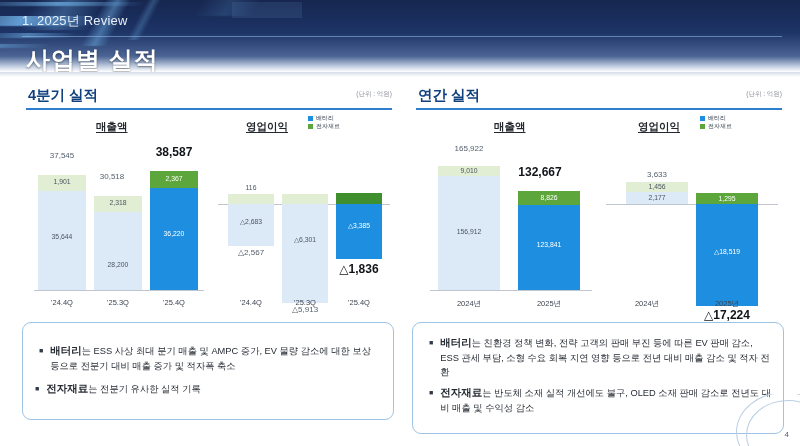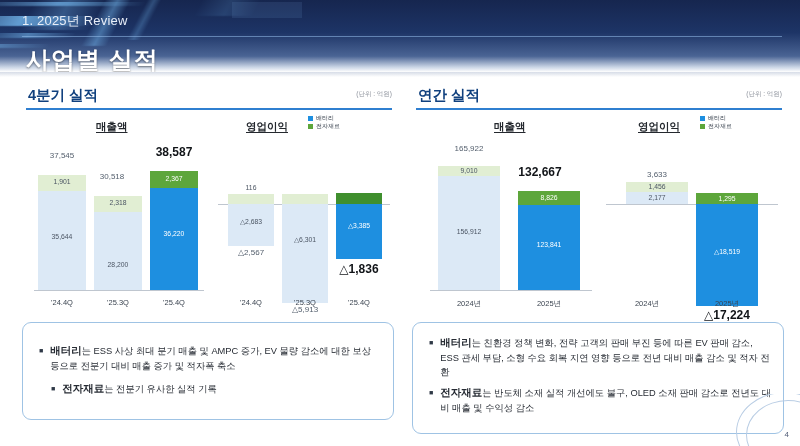--- a/index.html
+++ b/index.html
@@ -251,21 +251,21 @@
     <div class="xlab" style="left:10px;bottom:3px;width:62px;">2024년</div>
     <div class="xlab" style="left:90px;bottom:3px;width:62px;">2025년</div>
   </div>
 </div>
 
 <div class="box l">
   <div class="bul" style="left:16px;top:20px;width:338px;">
     <span class="mk">■</span>
     <span><b>배터리</b><span>는 ESS 사상 최대 분기 매출 및 AMPC 증가,  EV 물량 감소에 대한 보상 등으로 전분기 대비 매출 증가 및 적자폭 축소</span></span>
   </div>
-  <div class="bul" style="left:28px;top:58px;width:338px;text-align:right;">
+  <div class="bul" style="left:12px;top:58px;width:338px;text-align:right;">
     <span class="mk">■</span>
     <span><b>전자재료</b><span>는 전분기 유사한 실적 기록</span></span>
   </div>
 </div>
 
 <div class="box r">
   <div class="bul" style="left:16px;top:12px;width:344px;">
     <span class="mk">■</span>
     <span><b>배터리</b><span>는 친환경 정책 변화, 전략 고객의 판매 부진 등에 따른 EV 판매 감소, ESS 관세 부담, 소형 수요 회복 지연 영향 등으로 전년 대비 매출 감소 및 적자 전환</span></span>
   </div>

